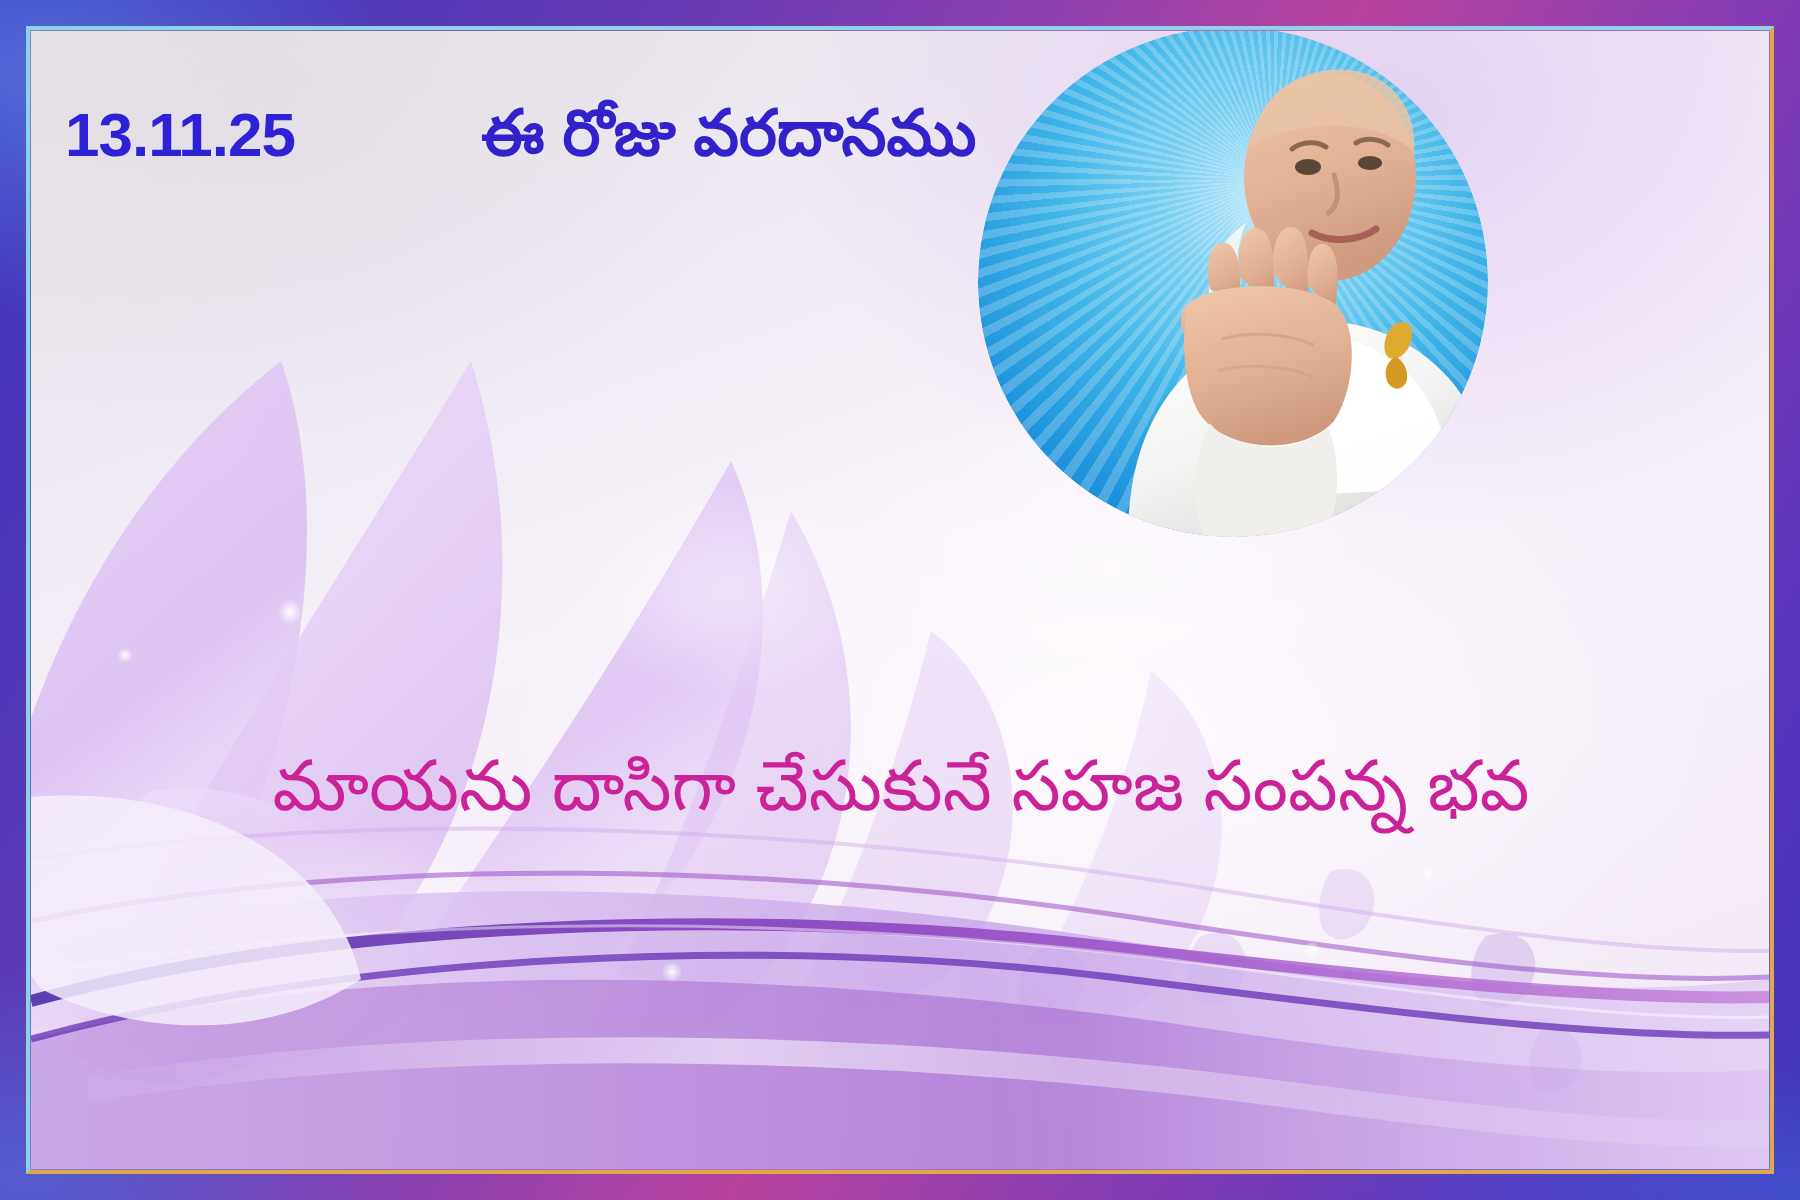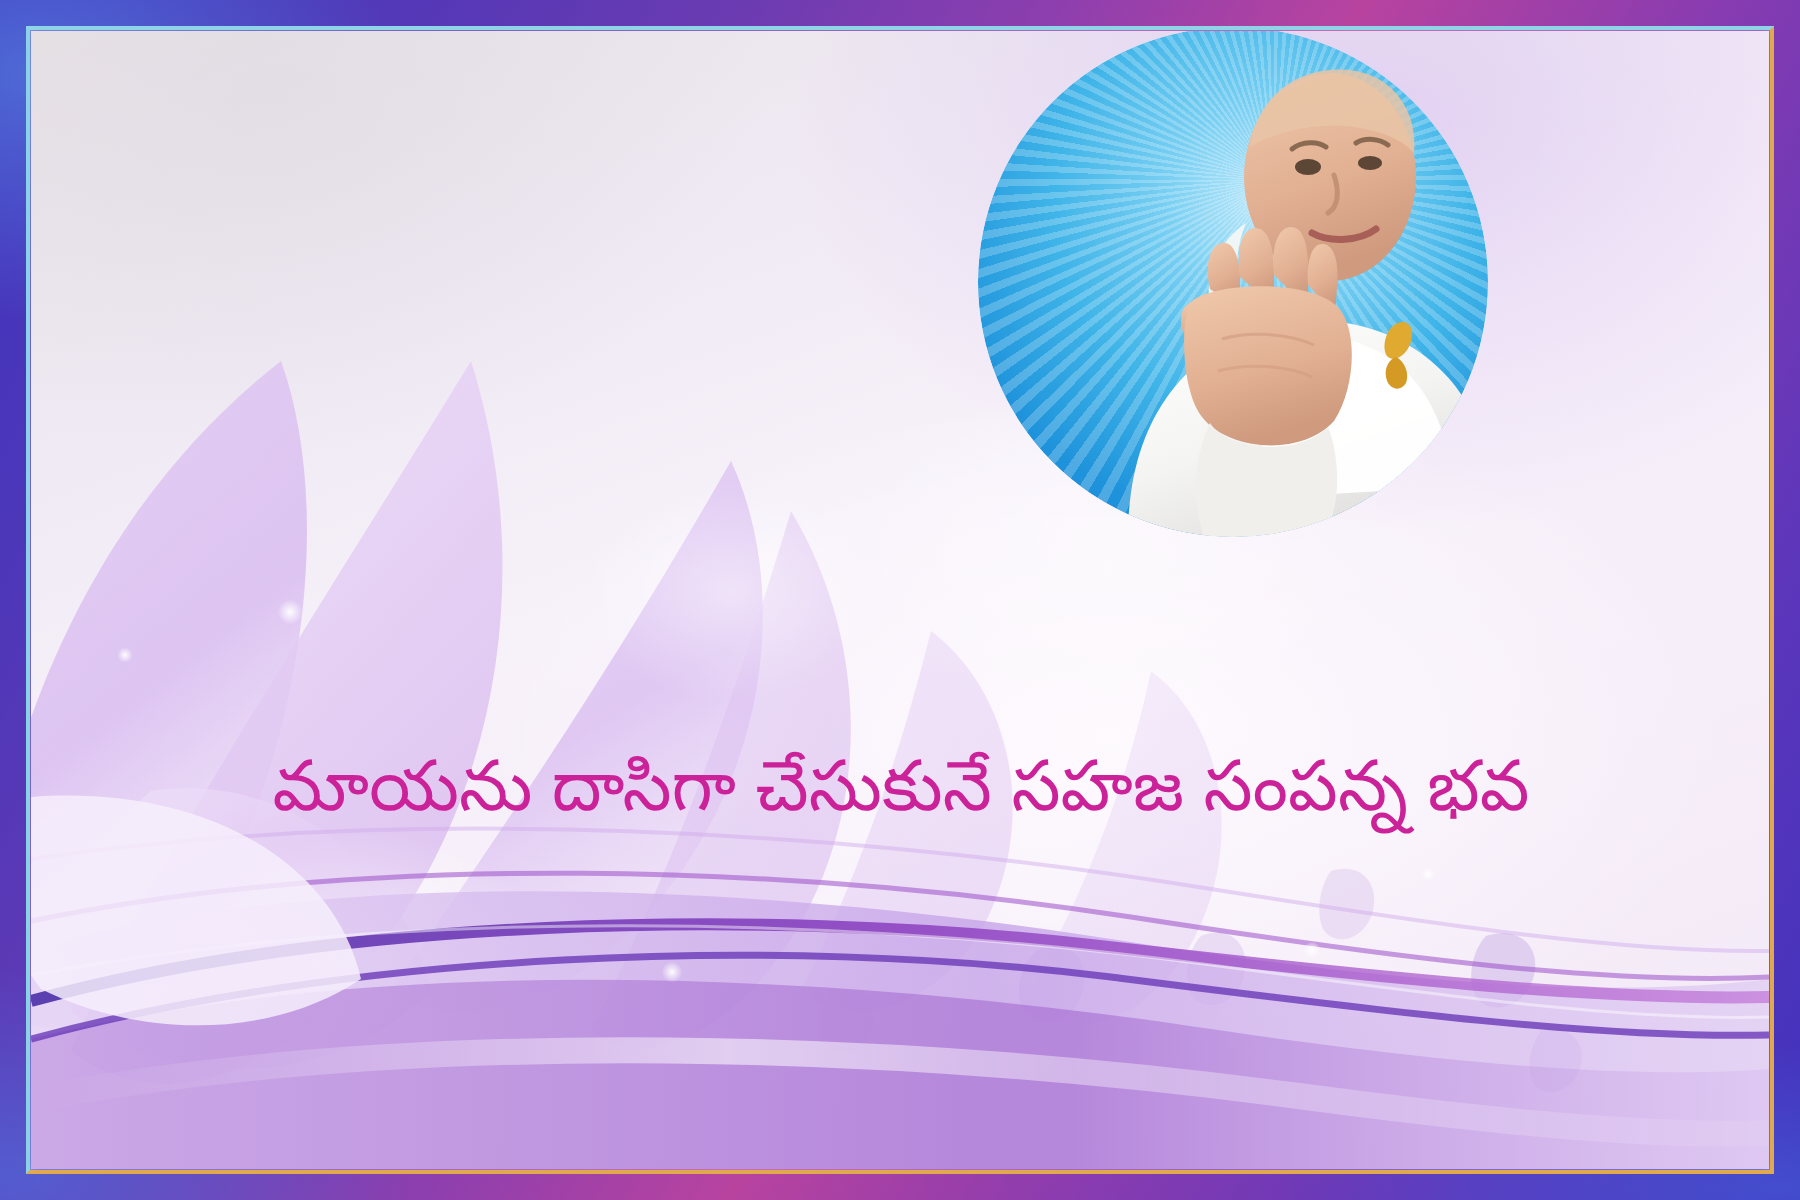--- a/index.html
+++ b/index.html
@@ -253,20 +253,24 @@
 
       <path d="M -20 60 C 150 40 300 110 330 240 C 240 300 110 300 10 250 C -30 200 -40 120 -20 60 Z" fill="#f6effb" opacity="0.85"></path>
     </svg>
 
     <div class="sparkle" style="left:246px; top:568px; width:26px; height:26px;"></div>
     <div class="sparkle" style="left:630px; top:930px; width:22px; height:22px;"></div>
     <div class="sparkle" style="left:1272px; top:910px; width:18px; height:18px;"></div>
     <div class="sparkle" style="left:1390px; top:836px; width:14px; height:14px;"></div>
     <div class="sparkle" style="left:86px;  top:616px; width:16px; height:16px;"></div>
 
+    <div class="header">
+      <div class="date">13.11.25</div>
+      <div class="title">ఈ రోజు వరదానము</div>
+    </div>
 
     <div class="portrait-wrap">
       <div class="portrait-rays"></div>
       <svg viewBox="0 0 510 510" width="510" height="510" style="position:absolute;inset:0;">
         <defs>
           <linearGradient id="robe" x1="0" y1="0" x2="0.6" y2="1">
             <stop offset="0%" stop-color="#ffffff"></stop>
             <stop offset="55%" stop-color="#f4f4f2"></stop>
             <stop offset="100%" stop-color="#dfdedc"></stop>
           </linearGradient>

